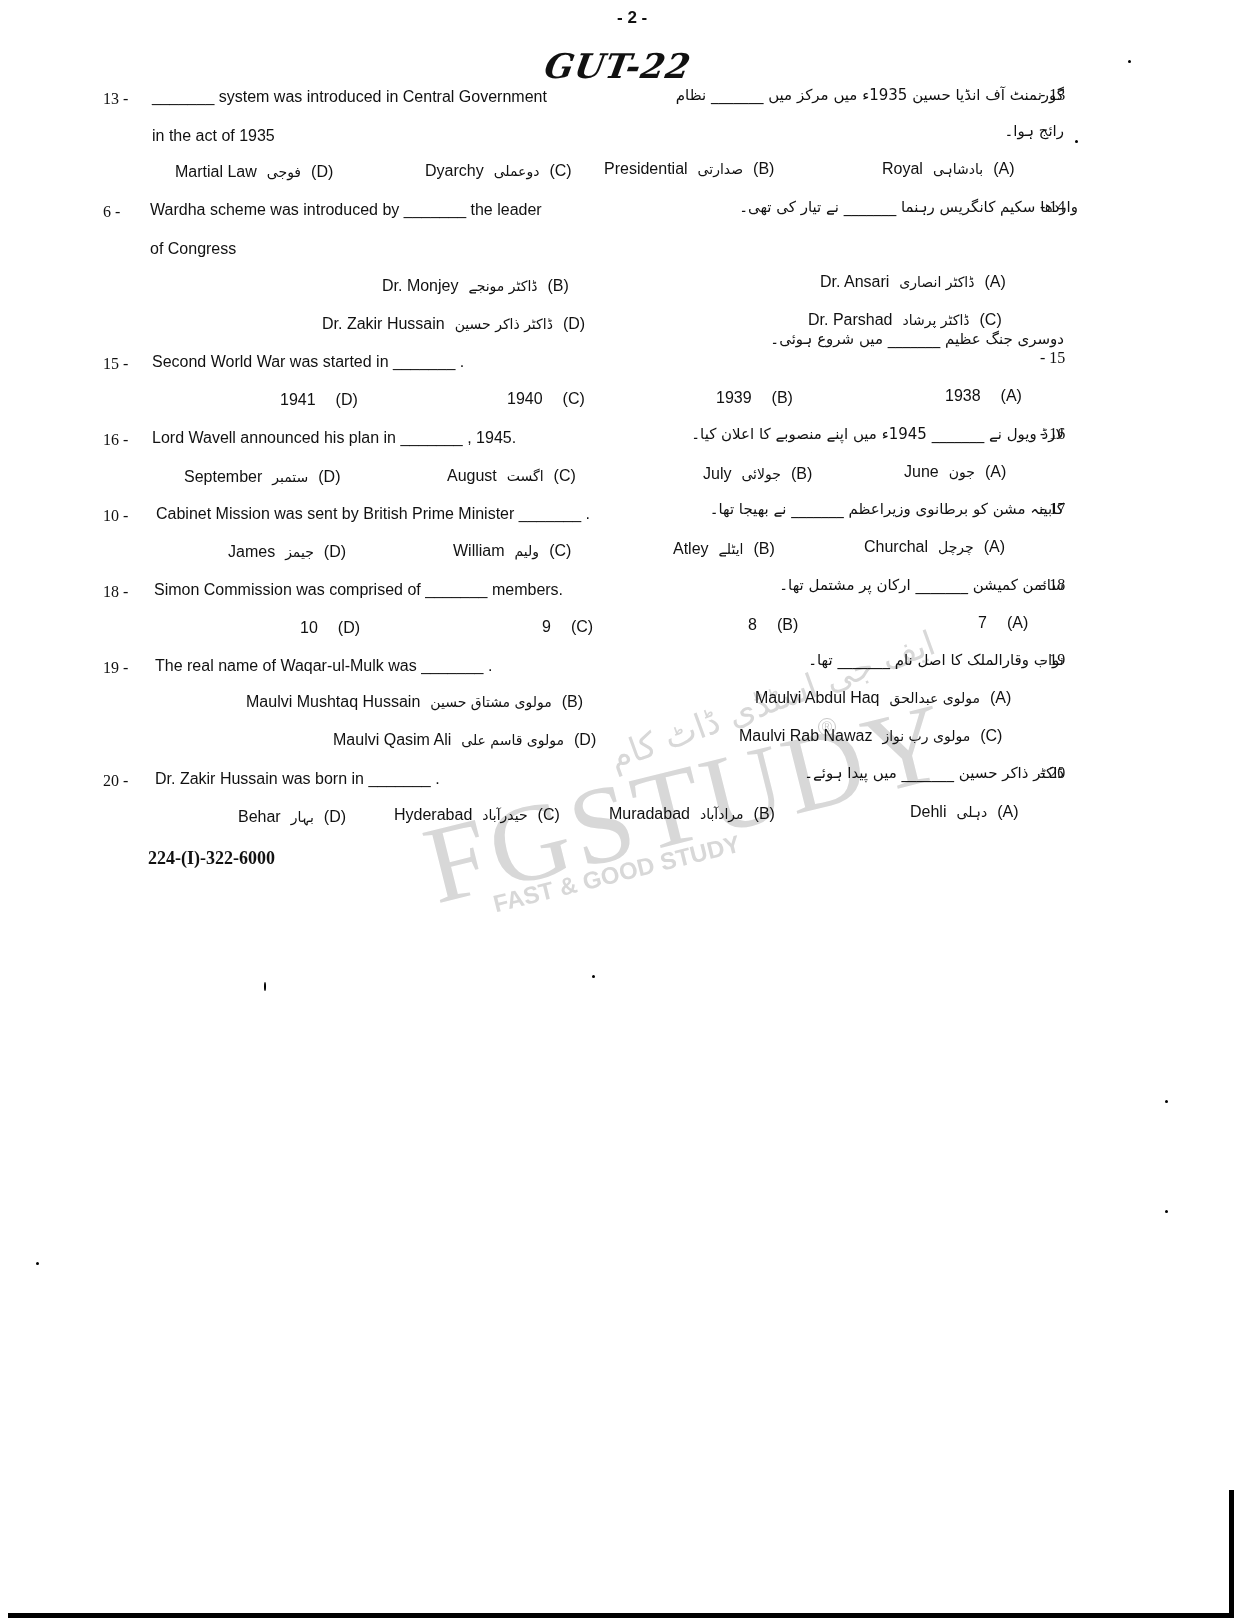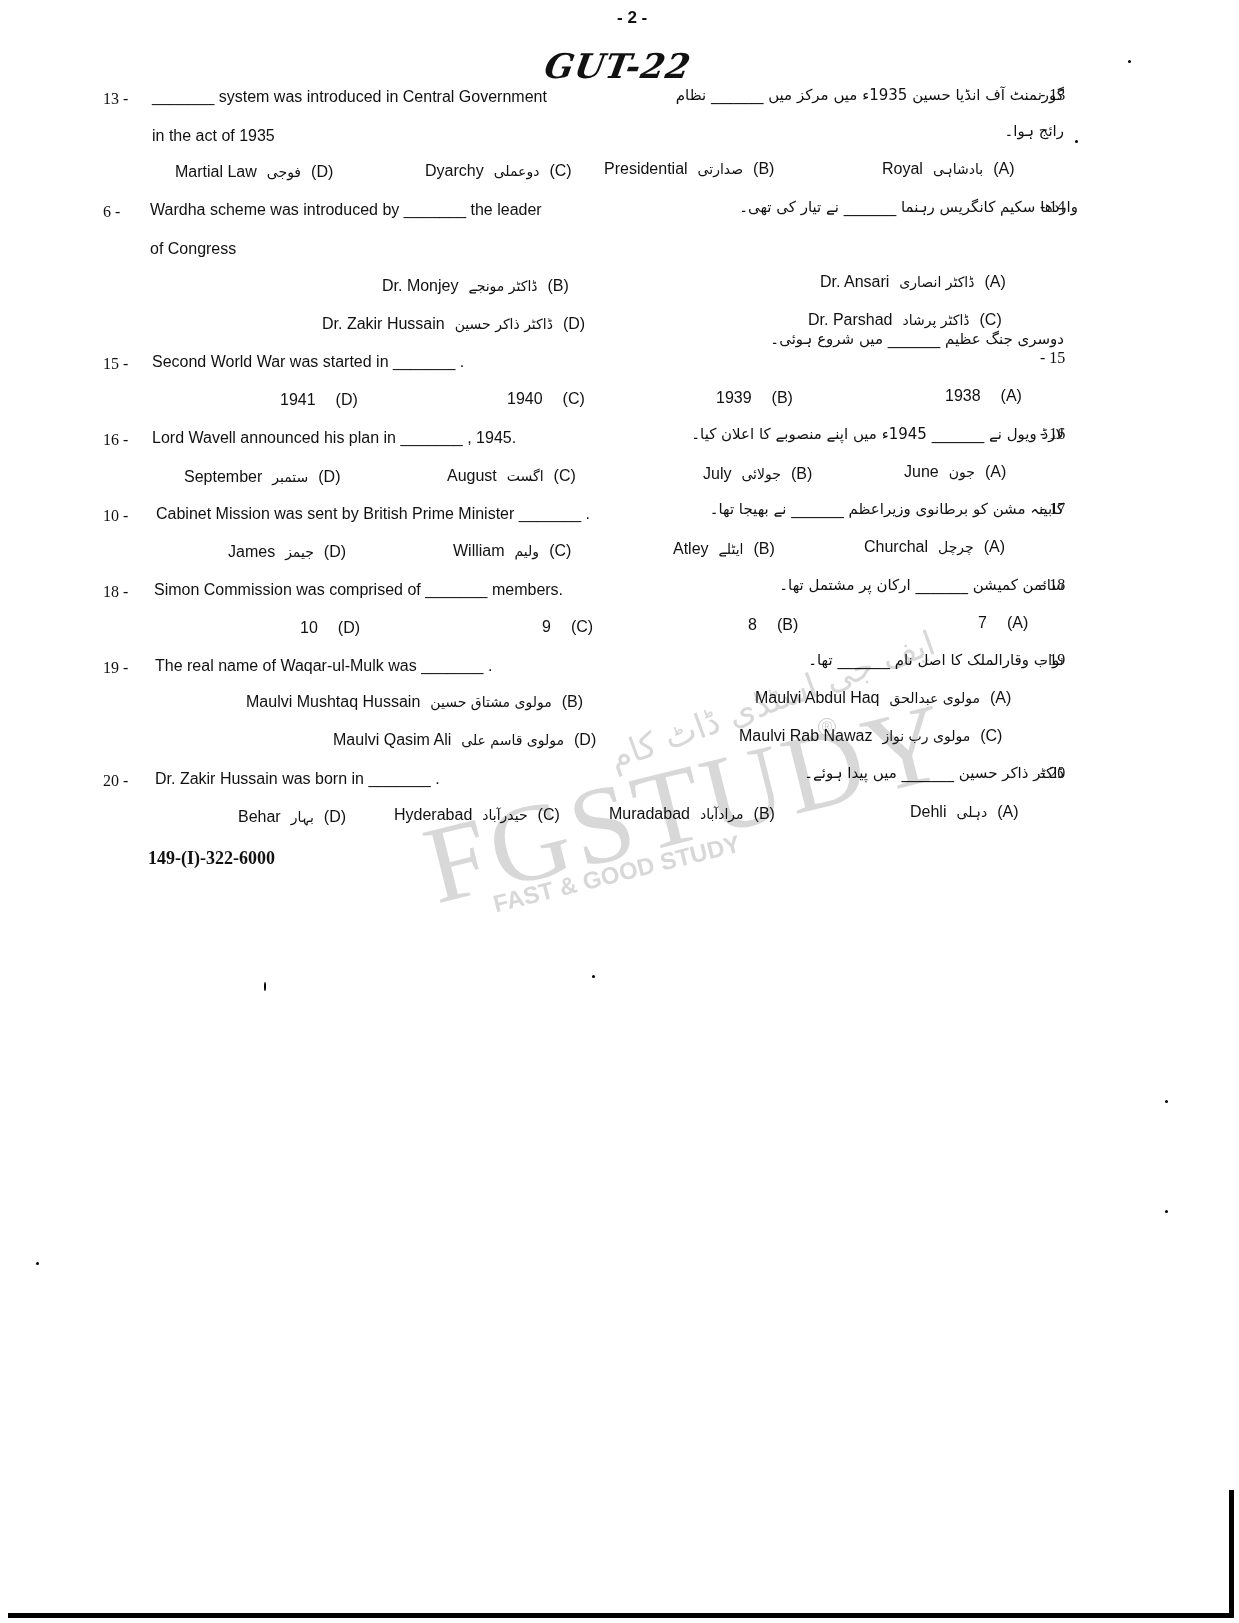--- a/index.html
+++ b/index.html
@@ -132,21 +132,21 @@
   <div class="abs qtext" style="left:155px;top:770px;">Dr. Zakir Hussain was born in _______ .</div>
   <div class="abs urdu" style="right:175px;top:764px;">ڈاکٹر ذاکر حسین _______ میں پیدا ہوئے۔</div>
   <div class="abs qnum-en" style="left:1040px;top:764px;">- 20</div>
 
   <div class="abs opt" style="left:910px;top:803px;"><span>Dehli</span><span class="ur">دہلی</span><span>(A)</span></div>
   <div class="abs opt" style="left:609px;top:805px;"><span>Muradabad</span><span class="ur">مرادآباد</span><span>(B)</span></div>
   <div class="abs opt" style="left:394px;top:806px;"><span>Hyderabad</span><span class="ur">حیدرآباد</span><span>(C)</span></div>
   <div class="abs opt" style="left:238px;top:808px;"><span>Behar</span><span class="ur">بہار</span><span>(D)</span></div>
 </div>
 
-<div class="abs code">149-(I)-322-6000</div>
+<div class="abs code">224-(I)-322-6000</div>
 
 <div class="dot" style="left:1128px;top:60px;"></div>
 <div class="dot" style="left:1075px;top:140px;"></div>
 <div class="dot" style="left:592px;top:975px;"></div>
 <div class="dot" style="left:264px;top:982px;width:2px;height:9px;"></div>
 <div class="dot" style="left:1165px;top:1100px;"></div>
 <div class="dot" style="left:1165px;top:1210px;"></div>
 <div class="dot" style="left:36px;top:1262px;"></div>
 <div class="right-rule"></div>
 <div class="bottom-rule"></div>

